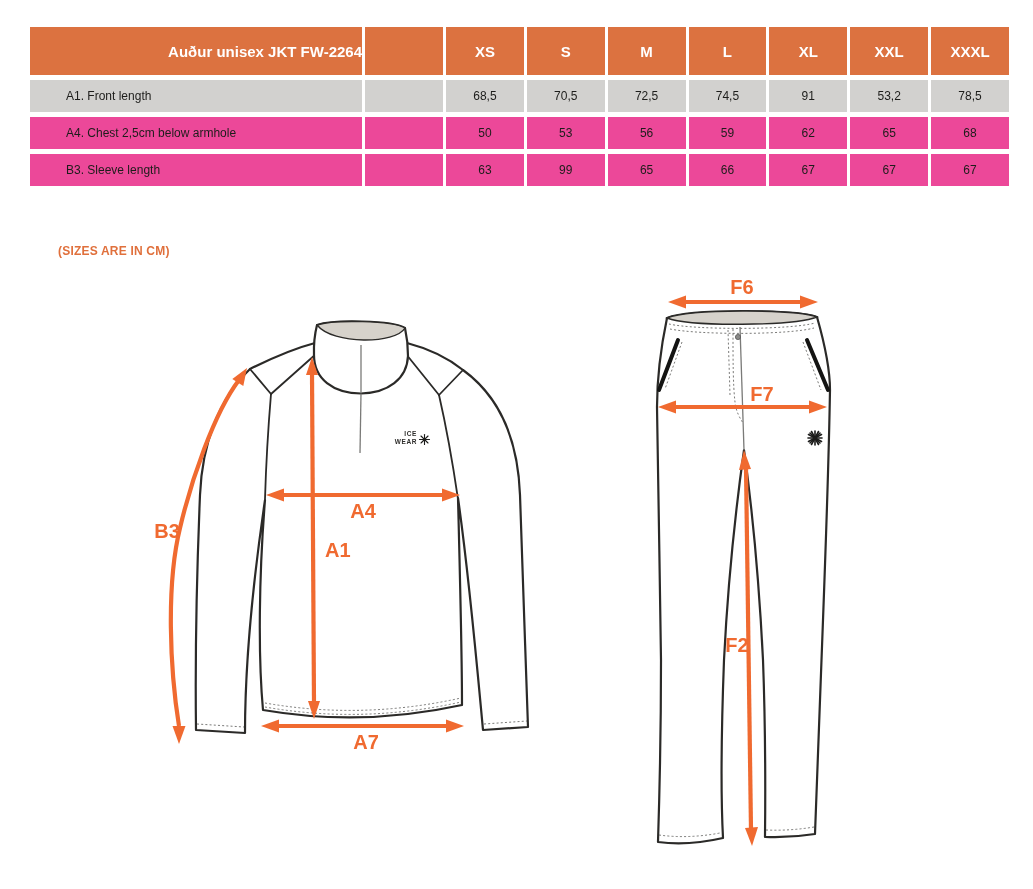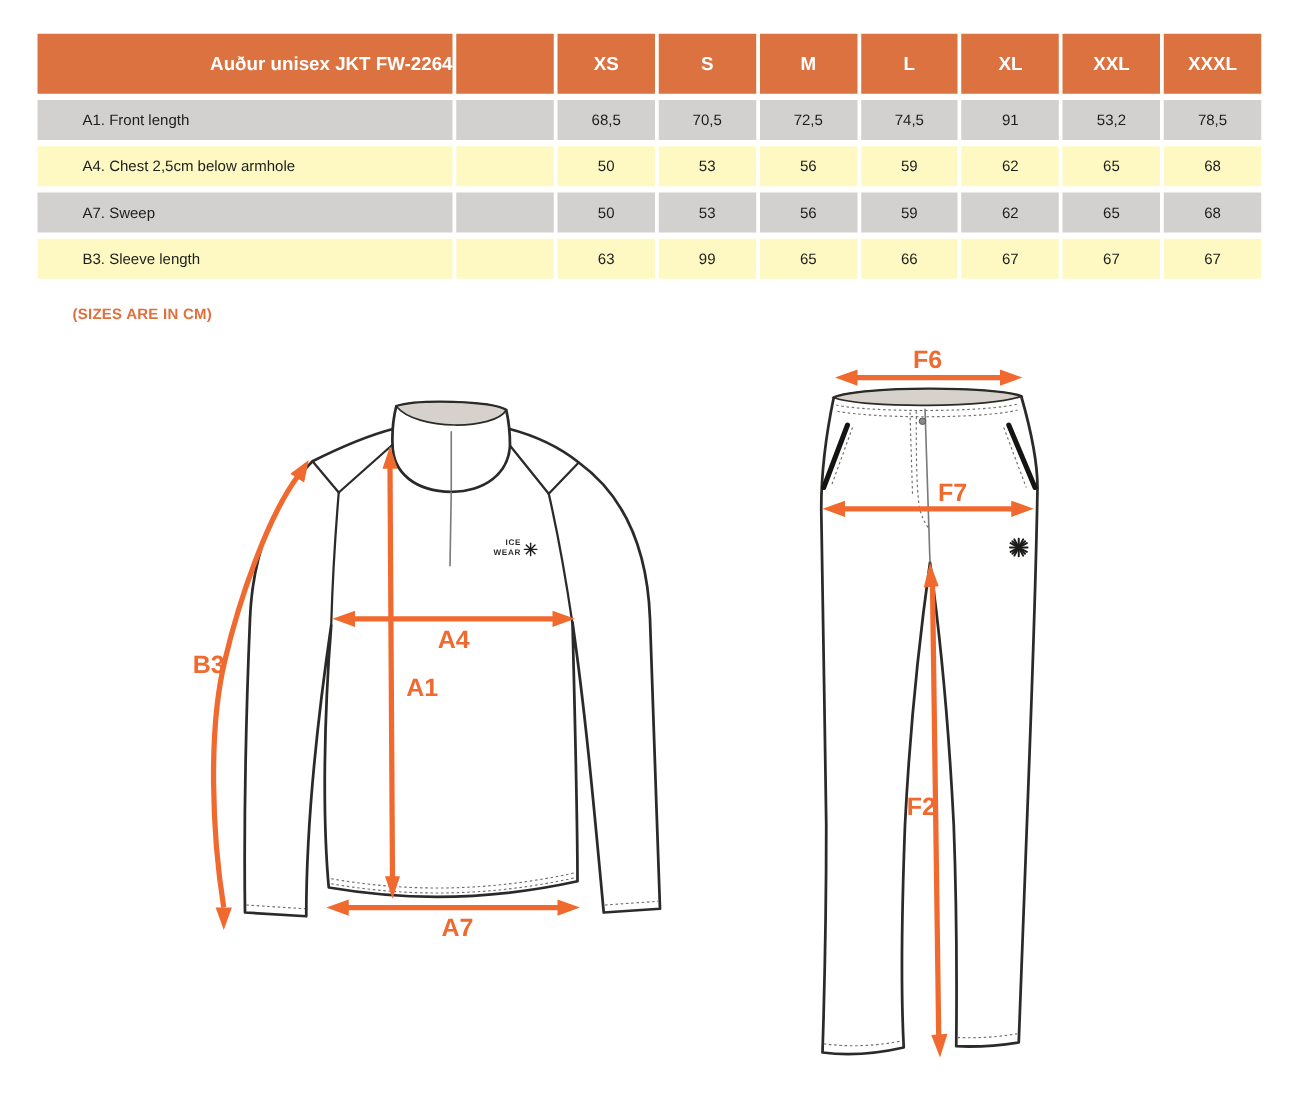--- a/index.html
+++ b/index.html
@@ -14,21 +14,21 @@
   }
   table.size th{
     height:48px;background:#dc7240;color:#ffffff;
     font-weight:bold;font-size:15px;padding:0;
   }
   table.size th.title{text-align:right;padding-left:36px;}
   table.size td{
     height:32px;background:#d2d1cf;color:#1d1d1b;
     font-size:12px;text-align:center;padding:0;
   }
-  table.size tr.light td{background:#fef9c3;}
+  table.size tr.light td{background:#ec4899;}
   table.size td.lbl{text-align:left;padding-left:36px;}
   
   .note{
     position:absolute;left:58px;top:244px;
     color:#e0703c;font-size:12px;font-weight:700;letter-spacing:.2px;
   }
   
   svg{position:absolute;overflow:visible;}
   #jacket-svg{left:120px;top:285px;}
   #pants-svg{left:640px;top:280px;}
@@ -86,31 +86,20 @@
     <td class="lbl">A4. Chest 2,5cm below armhole</td>
     <td></td>
     <td>50</td>
     <td>53</td>
     <td>56</td>
     <td>59</td>
     <td>62</td>
     <td>65</td>
     <td>68</td>
   </tr>
-  <tr>
-    <td class="lbl">A7. Sweep</td>
-    <td></td>
-    <td>50</td>
-    <td>53</td>
-    <td>56</td>
-    <td>59</td>
-    <td>62</td>
-    <td>65</td>
-    <td>68</td>
-  </tr>
   <tr class="light">
     <td class="lbl">B3. Sleeve length</td>
     <td></td>
     <td>63</td>
     <td>99</td>
     <td>65</td>
     <td>66</td>
     <td>67</td>
     <td>67</td>
     <td>67</td>

